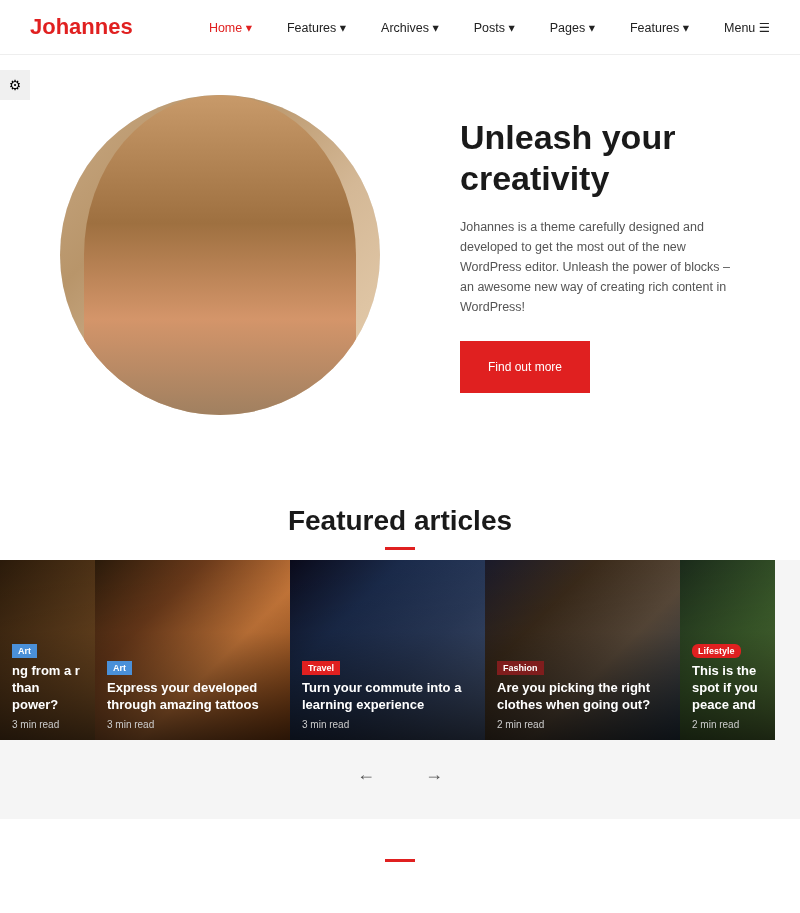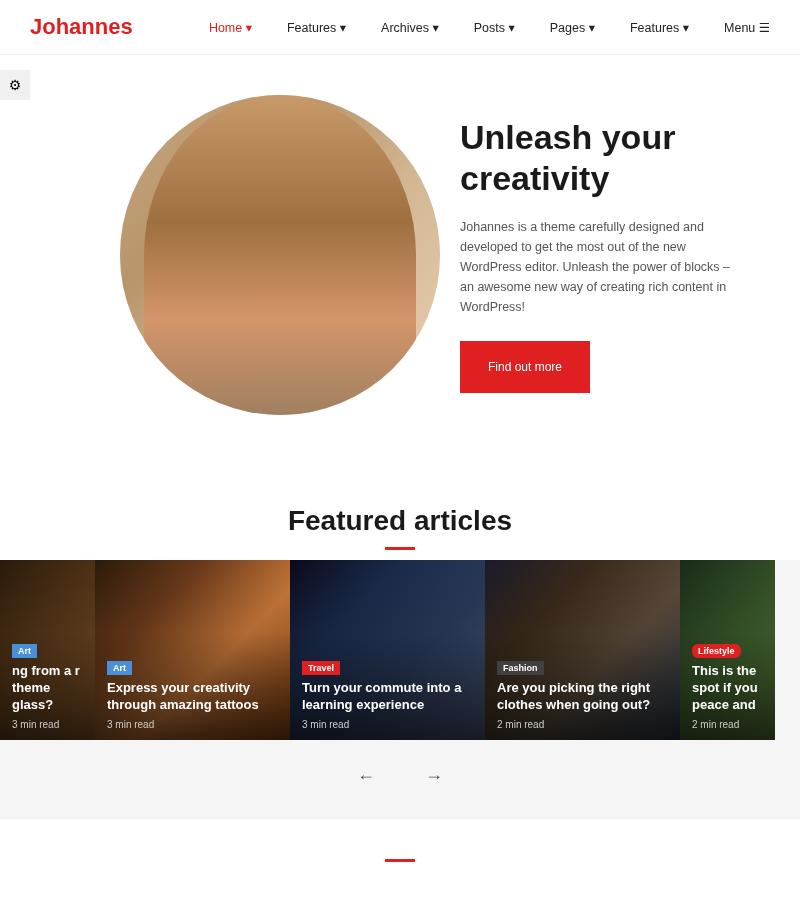--- a/index.html
+++ b/index.html
@@ -19,21 +19,21 @@
     .gear-btn {
       position: absolute; left: 0; top: 70px;
       background: #f0f0f0; border: none; width: 30px; height: 30px;
       display: flex; align-items: center; justify-content: center;
       cursor: pointer; font-size: 14px;
     }
 
     
     .hero {
       position: relative; display: flex; align-items: center;
-      justify-content: flex-end; padding: 40px 60px 60px;
+      justify-content: space-between; padding: 40px 60px 60px;
       min-height: 380px;
     }
     .hero-circle {
       width: 320px; height: 320px; border-radius: 50%;
       background: #e8e8e8; overflow: hidden; flex-shrink: 0;
       position: relative; margin-right: -40px;
     }
     .hero-circle-img {
       width: 100%; height: 100%;
       background: linear-gradient(135deg, #c8a882 0%, #b8956a 30%, #d4b896 60%, #e8d0b0 100%);
@@ -76,21 +76,21 @@
       position: absolute; inset: 0;
       background: linear-gradient(to top, rgba(0,0,0,0.7) 0%, rgba(0,0,0,0.1) 60%, transparent 100%);
     }
     .card-content { position: absolute; bottom: 10px; left: 12px; right: 12px; }
     .card-tag {
       display: inline-block; color: #fff; font-size: 9px; font-weight: bold;
       padding: 2px 6px; margin-bottom: 5px; font-family: Arial, sans-serif;
     }
     .card-tag.art { background: #4a90d9; }
     .card-tag.travel { background: #e02020; }
-    .card-tag.fashion { background: #404040; }
+    .card-tag.fashion { background: #7f1d1d; }
     .card-tag.lifestyle { background: #e02020; border-radius: 6px; }
     .card-title { color: #fff; font-size: 13px; font-weight: bold; line-height: 1.3; font-family: Arial, sans-serif; }
     .card-read { color: #ccc; font-size: 10px; margin-top: 5px; font-family: Arial, sans-serif; }
 
     
     .card-partial-left { flex: 0 0 95px; }
     .card-partial-right { flex: 0 0 95px; }
 
     
     .carousel-nav {
@@ -158,31 +158,31 @@
 </div>
 
 <div class="carousel-bg">
   <div class="carousel-track">
 
     <div class="card card-partial-left">
       <div class="card-bg card-bg-partial-left"></div>
       <div class="card-overlay"></div>
       <div class="card-content">
         <div class="card-tag art">Art</div>
-        <div class="card-title">ng from a r theme glass?</div>
+        <div class="card-title">ng from a r than power?</div>
         <div class="card-read">3 min read</div>
       </div>
     </div>
 
     <div class="card">
       <div class="card-bg card-bg-tattoo"></div>
       <div class="card-overlay"></div>
       <div class="card-content">
         <div class="card-tag art">Art</div>
-        <div class="card-title">Express your creativity through amazing tattoos</div>
+        <div class="card-title">Express your developed through amazing tattoos</div>
         <div class="card-read">3 min read</div>
       </div>
     </div>
 
     <div class="card">
       <div class="card-bg card-bg-subway"></div>
       <div class="card-overlay"></div>
       <div class="card-content">
         <div class="card-tag travel">Travel</div>
         <div class="card-title">Turn your commute into a learning experience</div>

